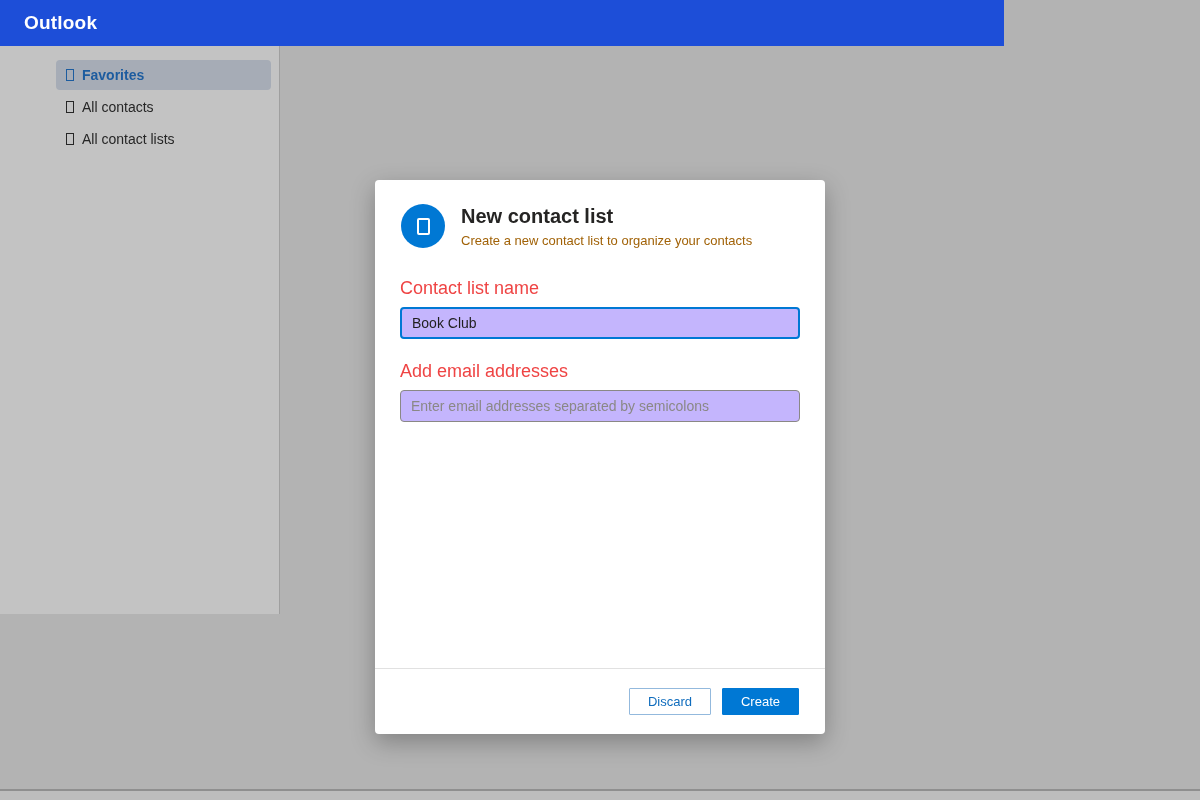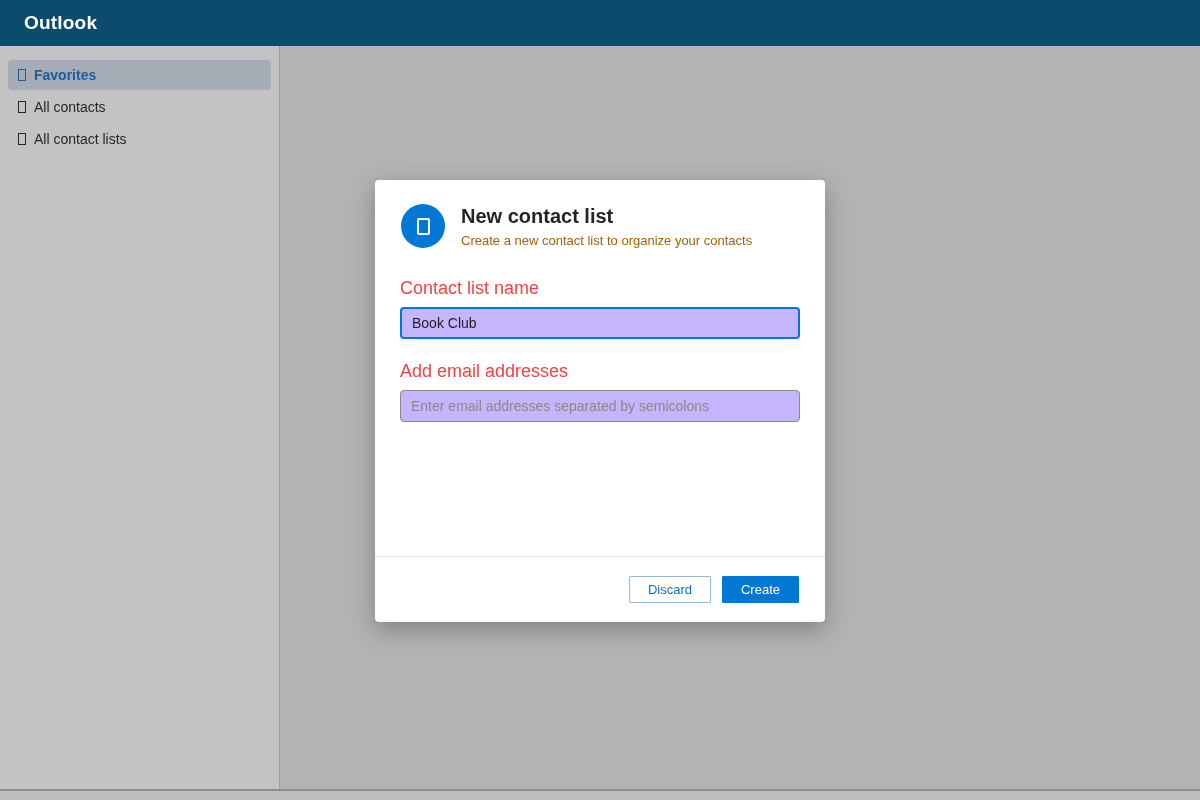--- a/index.html
+++ b/index.html
@@ -6,39 +6,40 @@
   html, body {
     width: 1200px; height: 800px;
     font-family: "Liberation Sans", sans-serif;
     overflow: hidden;
     background: #b3b3b3;
   }
 
   
   .topbar {
     position: absolute; left: 0; top: 0;
-    width: 1200px; height: 46px;
-    background: #0c4a6e;
+    width: 1004px; height: 46px;
+    background: #1d4ed8;
     display: flex; align-items: center;
     padding-left: 24px;
   }
   .topbar .app-title {
     color: #ffffff;
     font-size: 19px;
     font-weight: bold;
     letter-spacing: 0.2px;
   }
 
   
   .sidebar {
     position: absolute; left: 0; top: 46px;
-    width: 280px; height: 744px;
+    width: 280px; height: 568px;
     background: #c3c3c3;
     border-right: 1px solid #9f9f9f;
     padding-top: 14px;
+    padding-left: 48px;
   }
   .side-item {
     display: flex; align-items: center;
     height: 30px;
     margin: 0 8px 2px 8px;
     padding: 0 10px;
     border-radius: 4px;
     font-size: 14px;
     color: #262626;
     cursor: pointer;
@@ -71,21 +72,21 @@
   }
   .bottom-strip-light {
     position: absolute; left: 0; top: 791px;
     width: 1200px; height: 9px;
     background: #bdbdbd;
   }
 
   
   .modal {
     position: absolute; left: 375px; top: 180px;
-    width: 450px; height: 442px;
+    width: 450px; height: 554px;
     background: #ffffff;
     border-radius: 4px;
     box-shadow: 0 8px 24px rgba(0,0,0,0.28);
   }
   .modal-header {
     display: flex; align-items: center;
     padding: 24px 24px 0 26px;
   }
   .dialog-icon-circle {
     width: 44px; height: 44px;

